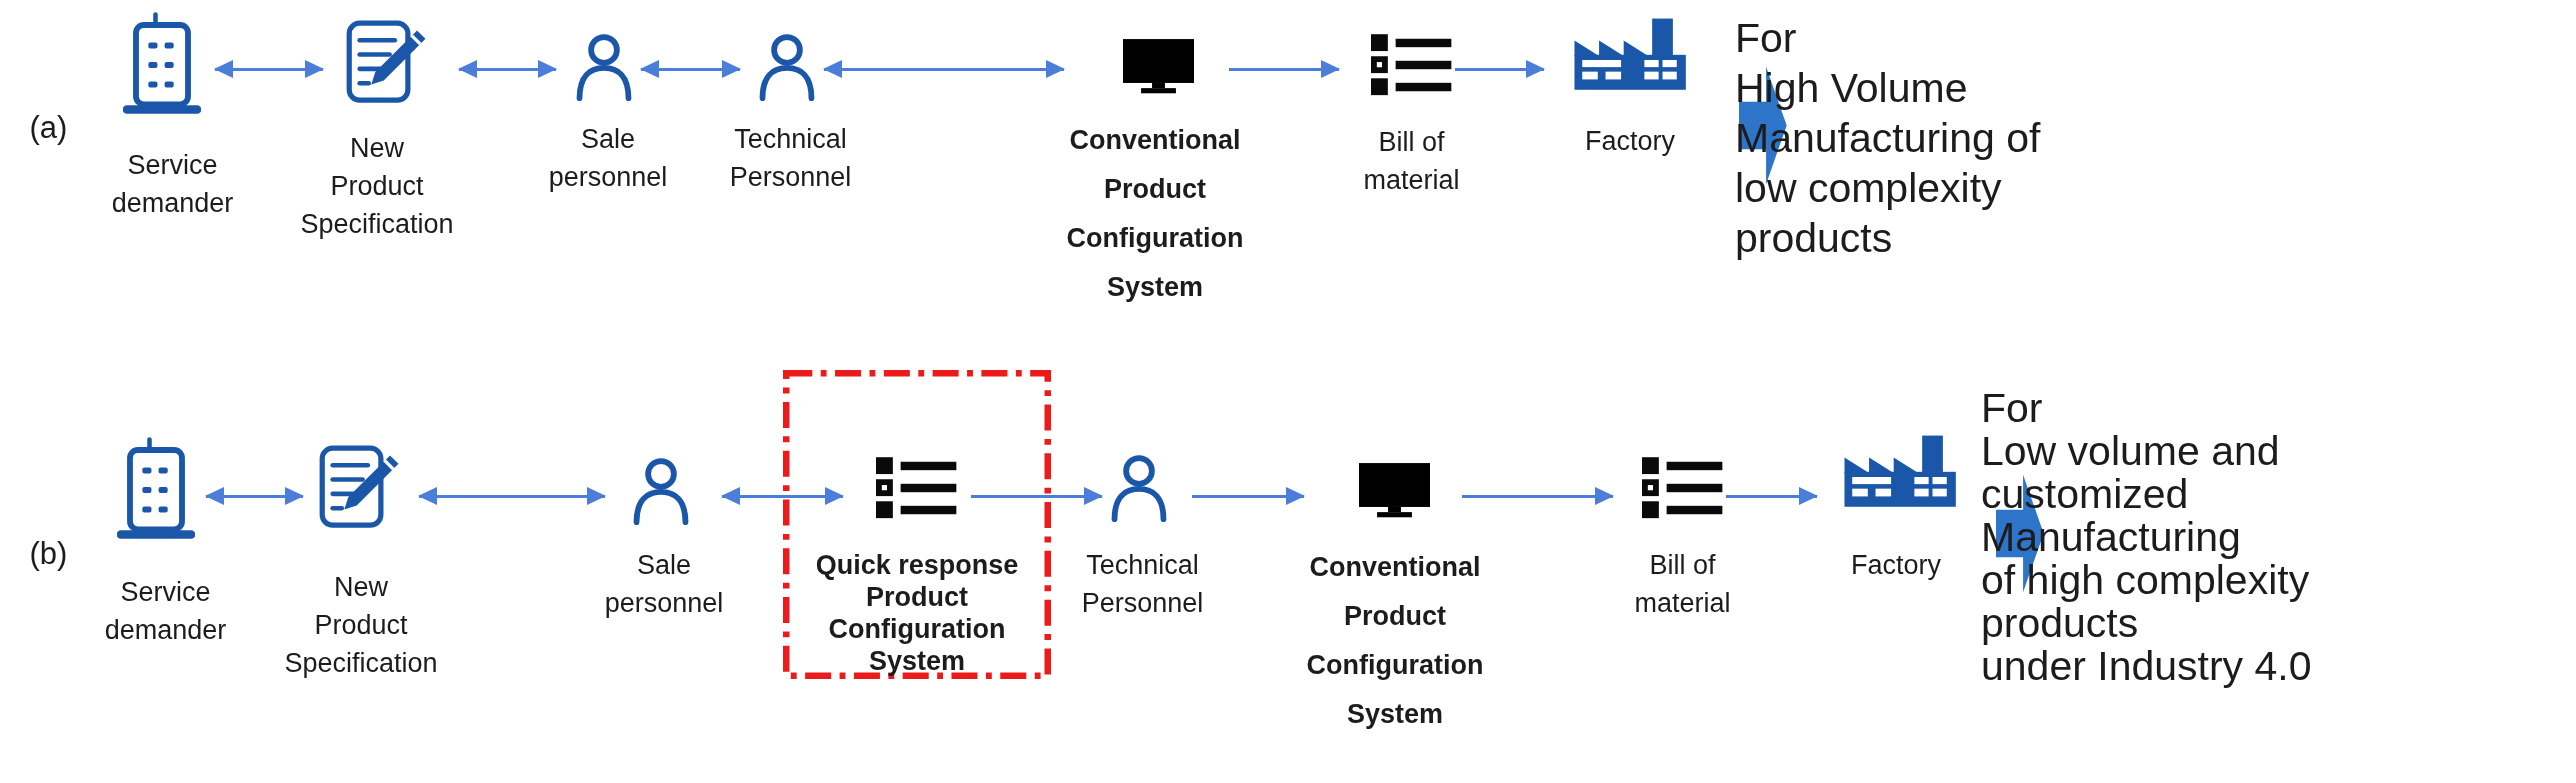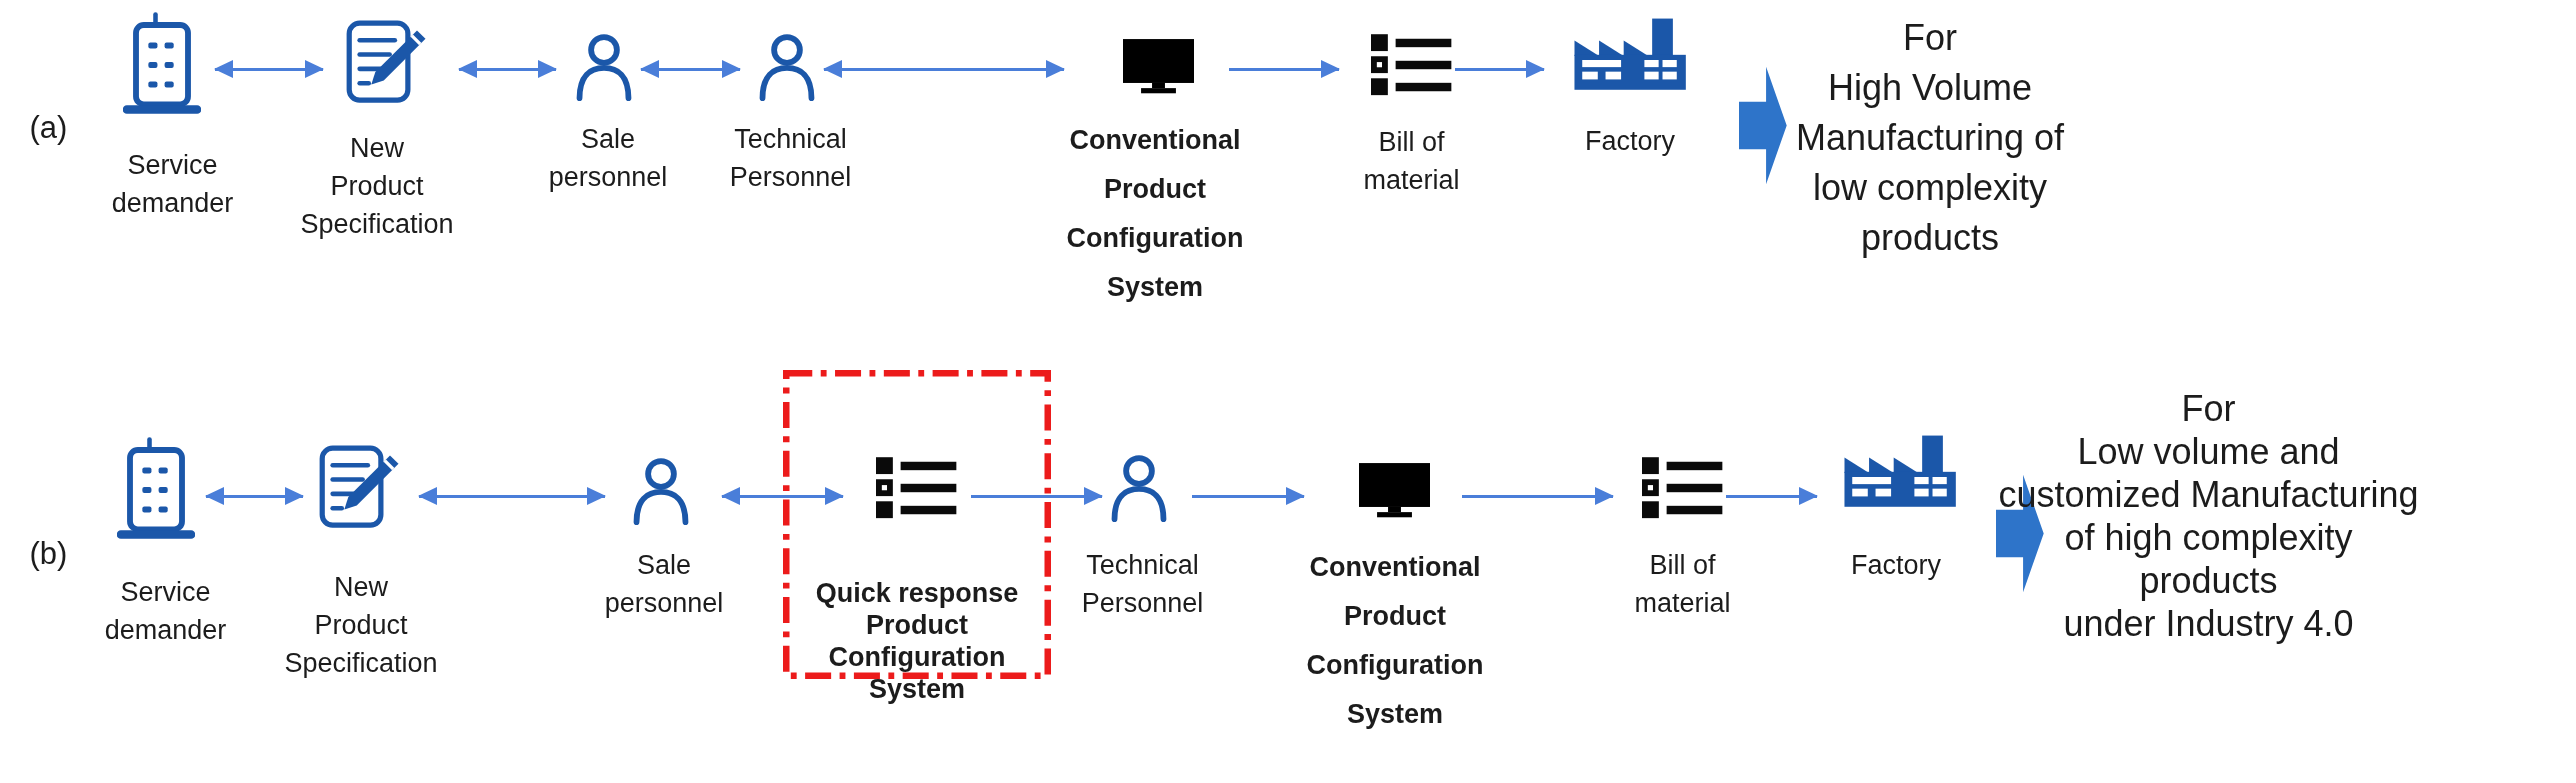--- a/index.html
+++ b/index.html
@@ -12,21 +12,21 @@
   }
   html,body{margin:0;padding:0;background:#ffffff;}
   #canvas{
     position:relative;width:2576px;height:783px;background:#ffffff;overflow:hidden;
     font-family:"Liberation Sans", sans-serif;color:var(--ink);
   }
   .lbl{position:absolute;font-size:27px;line-height:38px;text-align:center;white-space:pre-line;color:var(--ink);}
   .lbl.b{font-weight:700;line-height:49px;}
   .lbl.lh49{line-height:32px;}
   .tag{position:absolute;font-size:31px;line-height:38px;text-align:center;color:var(--ink);}
-  .outcome{position:absolute;font-size:36px;line-height:50px;text-align:center;white-space:pre-line;color:var(--ink);}
+  .outcome{position:absolute;font-size:41px;line-height:50px;text-align:left;white-space:pre-line;color:var(--ink);}
   .outcome.tight{line-height:43px;}
   .icon{position:absolute;}
   .arrow{position:absolute;height:19.5px;}
   .arrow .shaft{position:absolute;left:1.3px;right:1.3px;top:7.8px;height:3.2px;background:var(--arrow-blue);}
   .arrow::after{content:"";position:absolute;right:0;top:0;width:0;height:0;
     border-top:9.7px solid transparent;border-bottom:9.7px solid transparent;border-left:19.5px solid var(--arrow-blue);}
   .arrow.double::before{content:"";position:absolute;left:0;top:0;width:0;height:0;
     border-top:9.7px solid transparent;border-bottom:9.7px solid transparent;border-right:19.5px solid var(--arrow-blue);}
 </style>
 </head>
@@ -218,21 +218,21 @@
     <g fill="#0a0a0a">
       <rect x="0" y="0" width="26" height="26"></rect>
         <rect x="38" y="7" width="86" height="13"></rect>
       <rect x="0" y="34" width="26" height="26"></rect>
         <rect x="38" y="41" width="86" height="13"></rect>
       <rect x="0" y="68" width="26" height="26"></rect>
         <rect x="38" y="75" width="86" height="13"></rect>
     </g>
     <rect x="9" y="43" width="8" height="8" fill="#ffffff"></rect>
   </svg>
-  <div class="lbl b lh49" style="left:800px;top:577px;width:234px;">Quick response
+  <div class="lbl b lh49" style="left:800px;top:549px;width:234px;">Quick response
 Product
 Configuration
 System</div>
 
   <div class="arrow" style="left:970px;top:487px;width:133px;">
       <div class="shaft"></div>
     </div>
 
   <svg class="icon" style="left:1110px;top:454px;" width="58" height="68" viewBox="0 0 90 105">
     <circle cx="45" cy="26" r="20" fill="none" stroke="#1B57A9" stroke-width="9"></circle>

